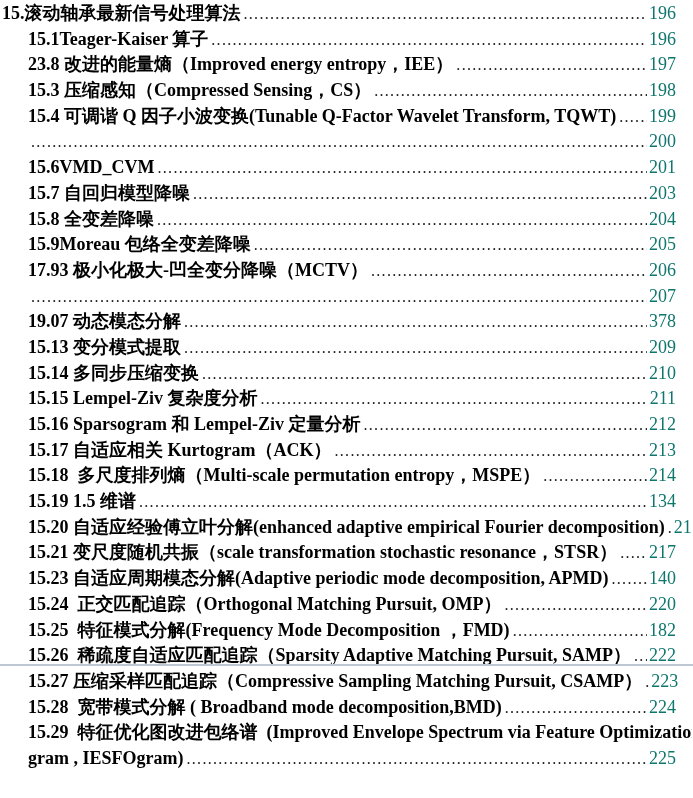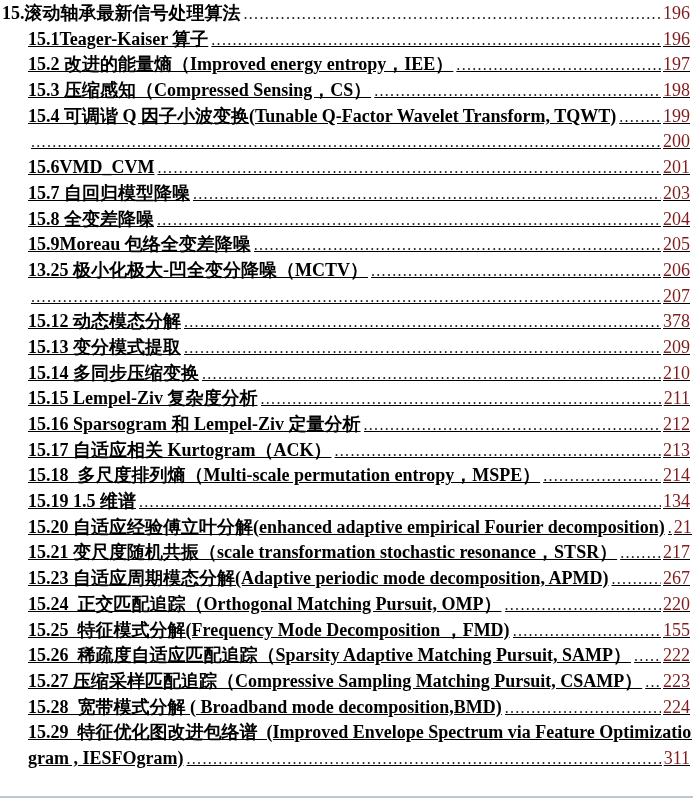--- a/index.html
+++ b/index.html
@@ -4,30 +4,30 @@
 <style>
   * { box-sizing: border-box; }
   html, body { margin: 0; padding: 0; }
   body {
     width: 693px; height: 798px;
     background: #ffffff;
     overflow: hidden;
     position: relative;
     font-family: "Liberation Serif", "DejaVu Serif", serif;
   }
-  .doc { width: 693px; height: 798px; position: relative; }
+  .doc { width: 693px; height: 666px; position: relative; }
   .toc { padding: 1px 1px 0 2px; }
   .row {
     display: flex;
     align-items: baseline;
     height: 25.7px;
     line-height: 25.7px;
     overflow: hidden;
   }
-  .row.level-1 { padding-left: 26px; text-decoration: underline; }
+  .row.level-1 { padding-left: 26px; }
   .title {
     font-size: 18px;
     font-weight: bold;
     color: #000000;
     white-space: pre;
     flex: 0 1 auto;
   }
   .leader {
     flex: 1 1 auto;
     min-width: 4px;
@@ -38,24 +38,24 @@
   .leader::after {
     content: "..........................................................................................................................................................................................................";
     font-size: 16px;
     font-weight: normal;
     letter-spacing: 1.3px;
     color: #1c1c1c;
   }
   .page {
     font-size: 18px;
     font-weight: normal;
-    color: #7f1d1d;
+    color: #0f766e;
     white-space: nowrap;
     flex: 0 0 auto;
-    padding-right: 2px;
+    padding-right: 16px;
   }
   .bottom-edge {
     position: absolute;
     left: 0; right: 0; bottom: 0;
     height: 2px;
     background: #bcc7d1;
   }
 </style>
 </head>
 <body>
@@ -68,21 +68,21 @@
     <span class="page">196</span>
   </div>
 
   <div class="row level-1">
     <span class="title">15.1Teager-Kaiser 算子</span>
     <span class="leader"></span>
     <span class="page">196</span>
   </div>
 
   <div class="row level-1">
-    <span class="title">15.2 改进的能量熵（Improved energy entropy，IEE）</span>
+    <span class="title">23.8 改进的能量熵（Improved energy entropy，IEE）</span>
     <span class="leader"></span>
     <span class="page">197</span>
   </div>
 
   <div class="row level-1">
     <span class="title">15.3 压缩感知（Compressed Sensing，CS）</span>
     <span class="leader"></span>
     <span class="page">198</span>
   </div>
 
@@ -115,32 +115,32 @@
     <span class="page">204</span>
   </div>
 
   <div class="row level-1">
     <span class="title">15.9Moreau 包络全变差降噪</span>
     <span class="leader"></span>
     <span class="page">205</span>
   </div>
 
   <div class="row level-1">
-    <span class="title">13.25 极小化极大-凹全变分降噪（MCTV）</span>
+    <span class="title">17.93 极小化极大-凹全变分降噪（MCTV）</span>
     <span class="leader"></span>
     <span class="page">206</span>
   </div>
 
   <div class="row level-1">
     <span class="leader"></span>
     <span class="page">207</span>
   </div>
 
   <div class="row level-1">
-    <span class="title">15.12 动态模态分解</span>
+    <span class="title">19.07 动态模态分解</span>
     <span class="leader"></span>
     <span class="page">378</span>
   </div>
 
   <div class="row level-1">
     <span class="title">15.13 变分模式提取</span>
     <span class="leader"></span>
     <span class="page">209</span>
   </div>
 
@@ -189,33 +189,33 @@
   <div class="row level-1">
     <span class="title">15.21 变尺度随机共振（scale transformation stochastic resonance，STSR）</span>
     <span class="leader"></span>
     <span class="page">217</span>
   </div>
 
 
   <div class="row level-1">
     <span class="title">15.23 自适应周期模态分解(Adaptive periodic mode decomposition, APMD)</span>
     <span class="leader"></span>
-    <span class="page">267</span>
+    <span class="page">140</span>
   </div>
 
   <div class="row level-1">
     <span class="title">15.24  正交匹配追踪（Orthogonal Matching Pursuit, OMP）</span>
     <span class="leader"></span>
     <span class="page">220</span>
   </div>
 
   <div class="row level-1">
     <span class="title">15.25  特征模式分解(Frequency Mode Decomposition ，FMD)</span>
     <span class="leader"></span>
-    <span class="page">155</span>
+    <span class="page">182</span>
   </div>
 
   <div class="row level-1">
     <span class="title">15.26  稀疏度自适应匹配追踪（Sparsity Adaptive Matching Pursuit, SAMP）</span>
     <span class="leader"></span>
     <span class="page">222</span>
   </div>
 
   <div class="row level-1">
     <span class="title">15.27 压缩采样匹配追踪（Compressive Sampling Matching Pursuit, CSAMP）</span>
@@ -230,17 +230,17 @@
   </div>
 
   <div class="row level-1">
     <span class="title">15.29  特征优化图改进包络谱  (Improved Envelope Spectrum via Feature Optimization-</span>
 
   </div>
 
   <div class="row level-1">
     <span class="title">gram , IESFOgram)</span>
     <span class="leader"></span>
-    <span class="page">311</span>
+    <span class="page">225</span>
   </div>
 </div>
   <div class="bottom-edge"></div>
 </div>
 
 </body></html>

